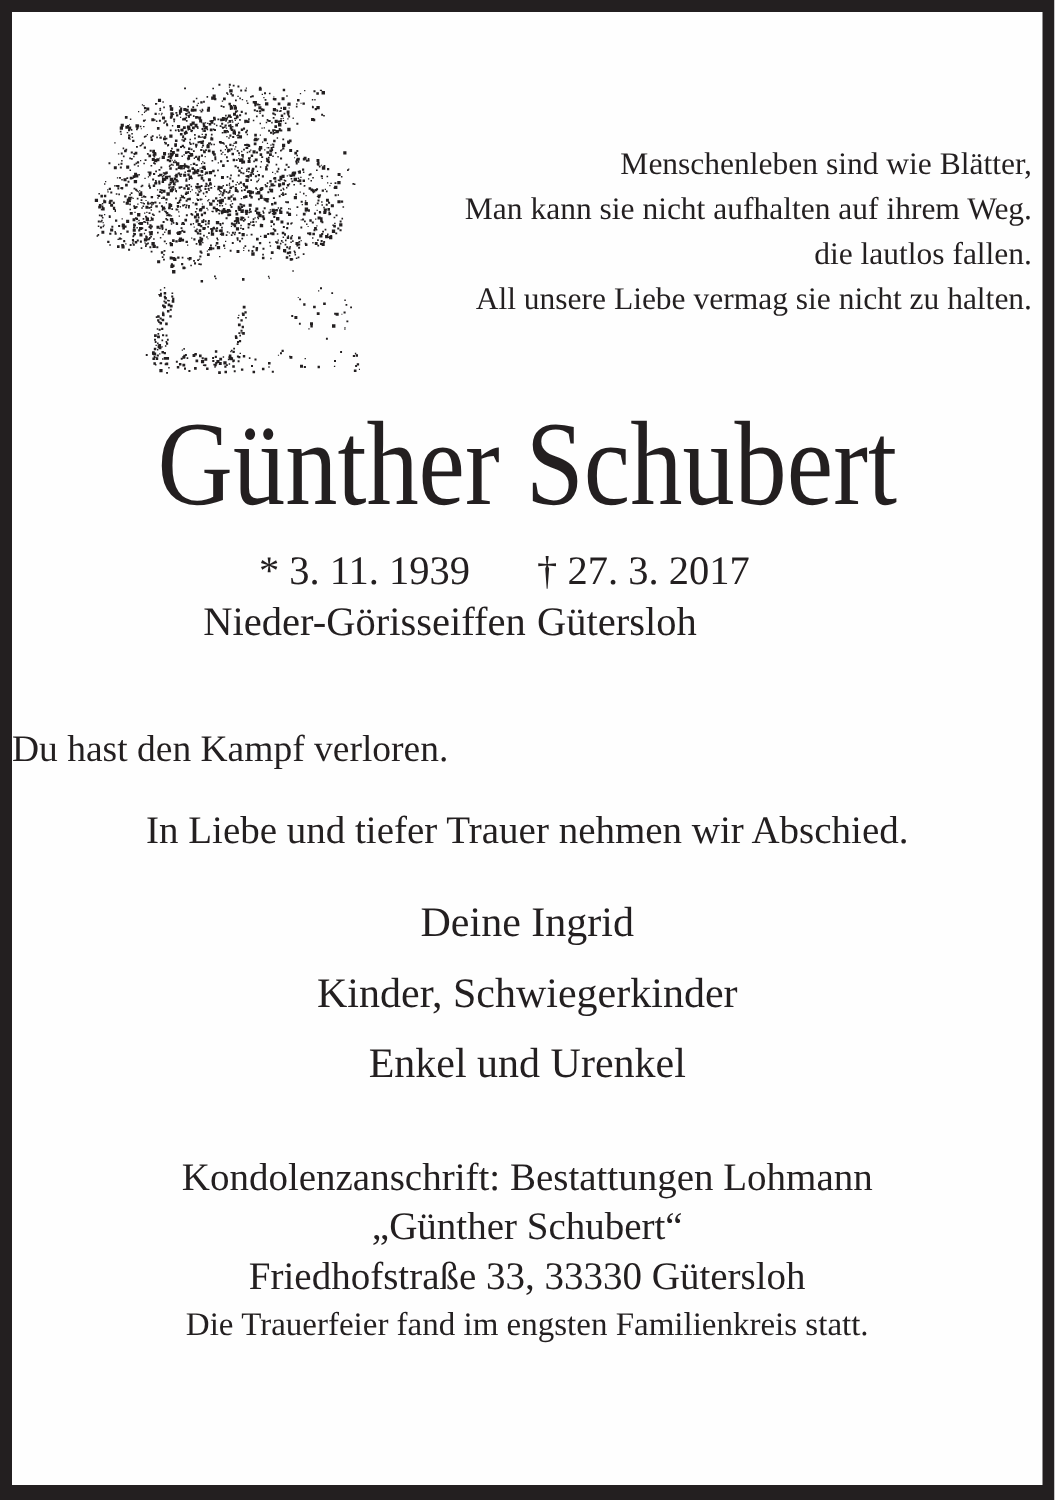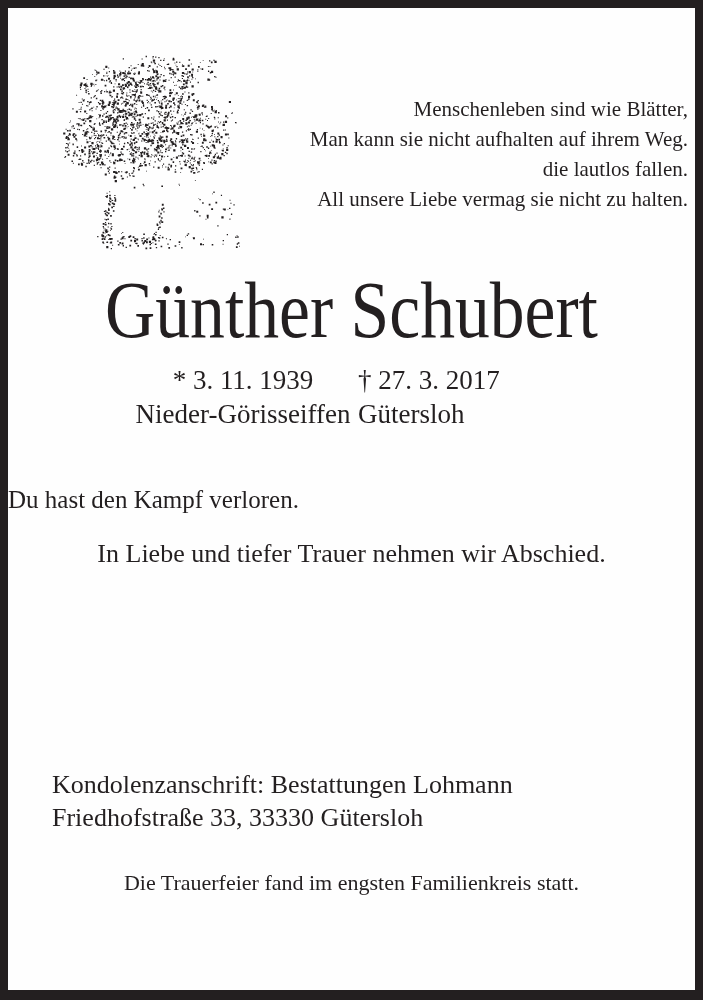--- a/index.html
+++ b/index.html
@@ -80,25 +80,24 @@
     left: 0; top: 584px;
     width: 100%;
     text-align: center;
     font-size: 28px;
     line-height: 47px;
     white-space: nowrap;
   }
   .condolence {
     left: 0; top: 760px;
     width: 100%;
-    text-align: left;
+    text-align: center;
     font-size: 26px;
     line-height: 33px;
     white-space: nowrap;
-    padding-left: 44px;
   }
   .footer-note {
     left: 0; top: 862px;
     width: 100%;
     text-align: center;
     font-size: 22px;
     white-space: nowrap;
   }
 </style>
 </head>
@@ -126,21 +125,27 @@
 
   <div class="abs death-col">
     <div>† 27. 3. 2017</div>
     <div>Gütersloh</div>
   </div>
 
   <div class="abs kampf-line">Du hast den Kampf verloren.</div>
 
   <div class="abs abschied-line">In Liebe und tiefer Trauer nehmen wir Abschied.</div>
 
+  <div class="abs mourners">
+    <div>Deine Ingrid</div>
+    <div>Kinder, Schwiegerkinder</div>
+    <div>Enkel und Urenkel</div>
+  </div>
 
   <div class="abs condolence">
     <div>Kondolenzanschrift: Bestattungen Lohmann</div>
+    <div>„Günther Schubert“</div>
     <div>Friedhofstraße 33, 33330 Gütersloh</div>
   </div>
 
   <div class="abs footer-note">Die Trauerfeier fand im engsten Familienkreis statt.</div>
 
 </div>
 
 </body></html>

